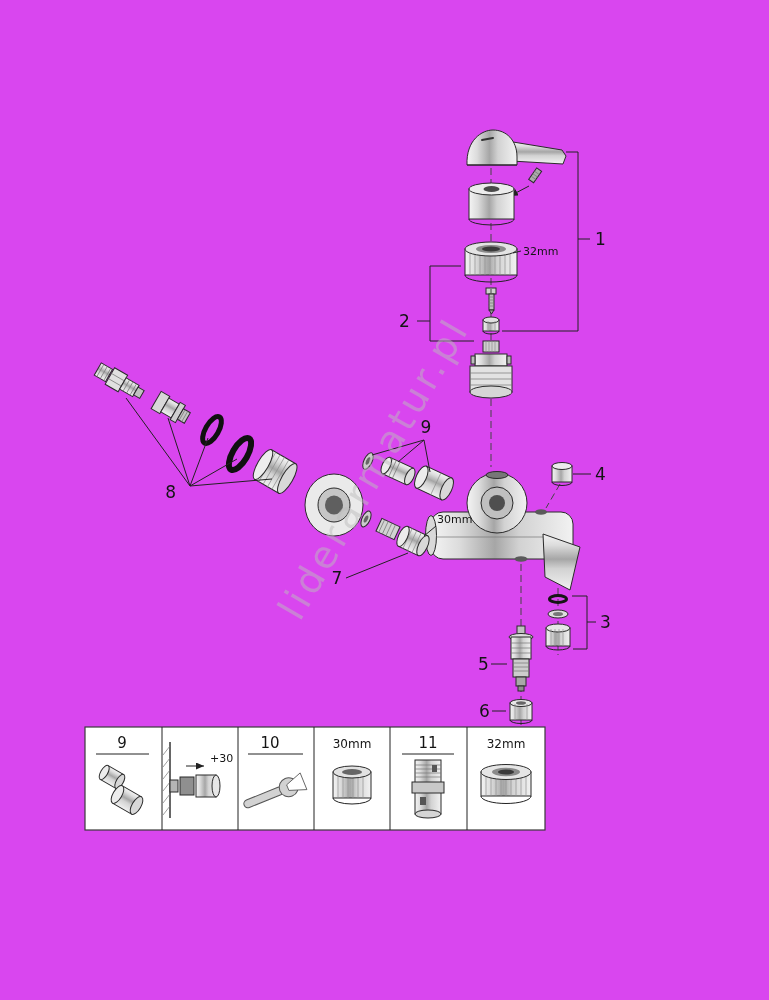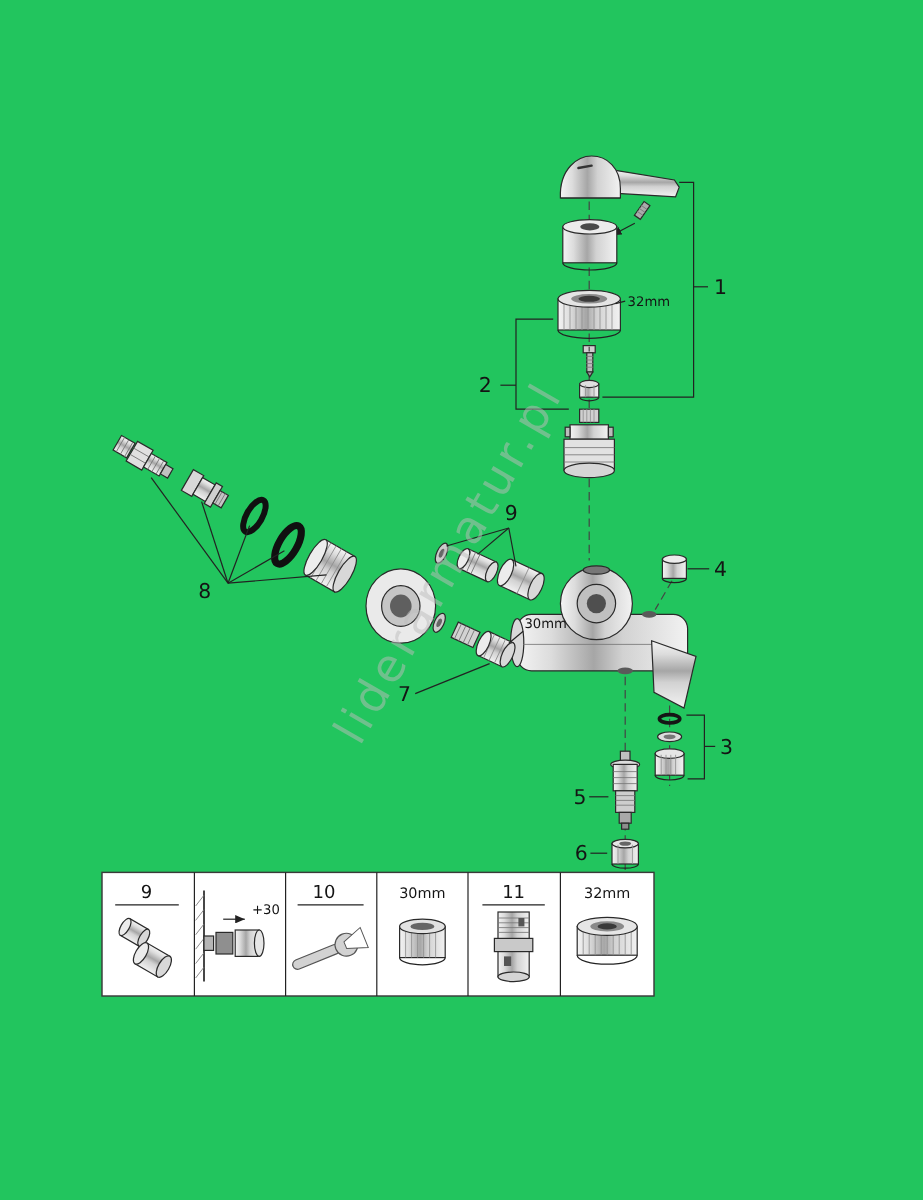--- a/index.html
+++ b/index.html
@@ -1,16 +1,16 @@
 <!DOCTYPE html>
 <html><head>
 <meta charset="utf-8">
 <style>
   html,body{margin:0;padding:0;background:#ffffff;}
-  .page{position:relative;width:769px;height:1000px;background:#22c55e;overflow:hidden;}
+  .page{position:relative;width:769px;height:1000px;background:#d946ef;overflow:hidden;}
   svg{display:block;}
   svg text{font-family:"DejaVu Sans","Liberation Sans",sans-serif;fill:#141414;}
   .callout{font-size:17px;}
   .dim{font-size:11px;}
   .tbl-num{font-size:15px;}
   .tbl-dim{font-size:12px;}
   .ln{stroke:#222;stroke-width:1;fill:none;}
   .dash{stroke:#444;stroke-width:1;fill:none;stroke-dasharray:7 4;}
   .part{stroke:#2a2a2a;stroke-width:1;}
   .hatch{stroke:#777;stroke-width:0.7;}

